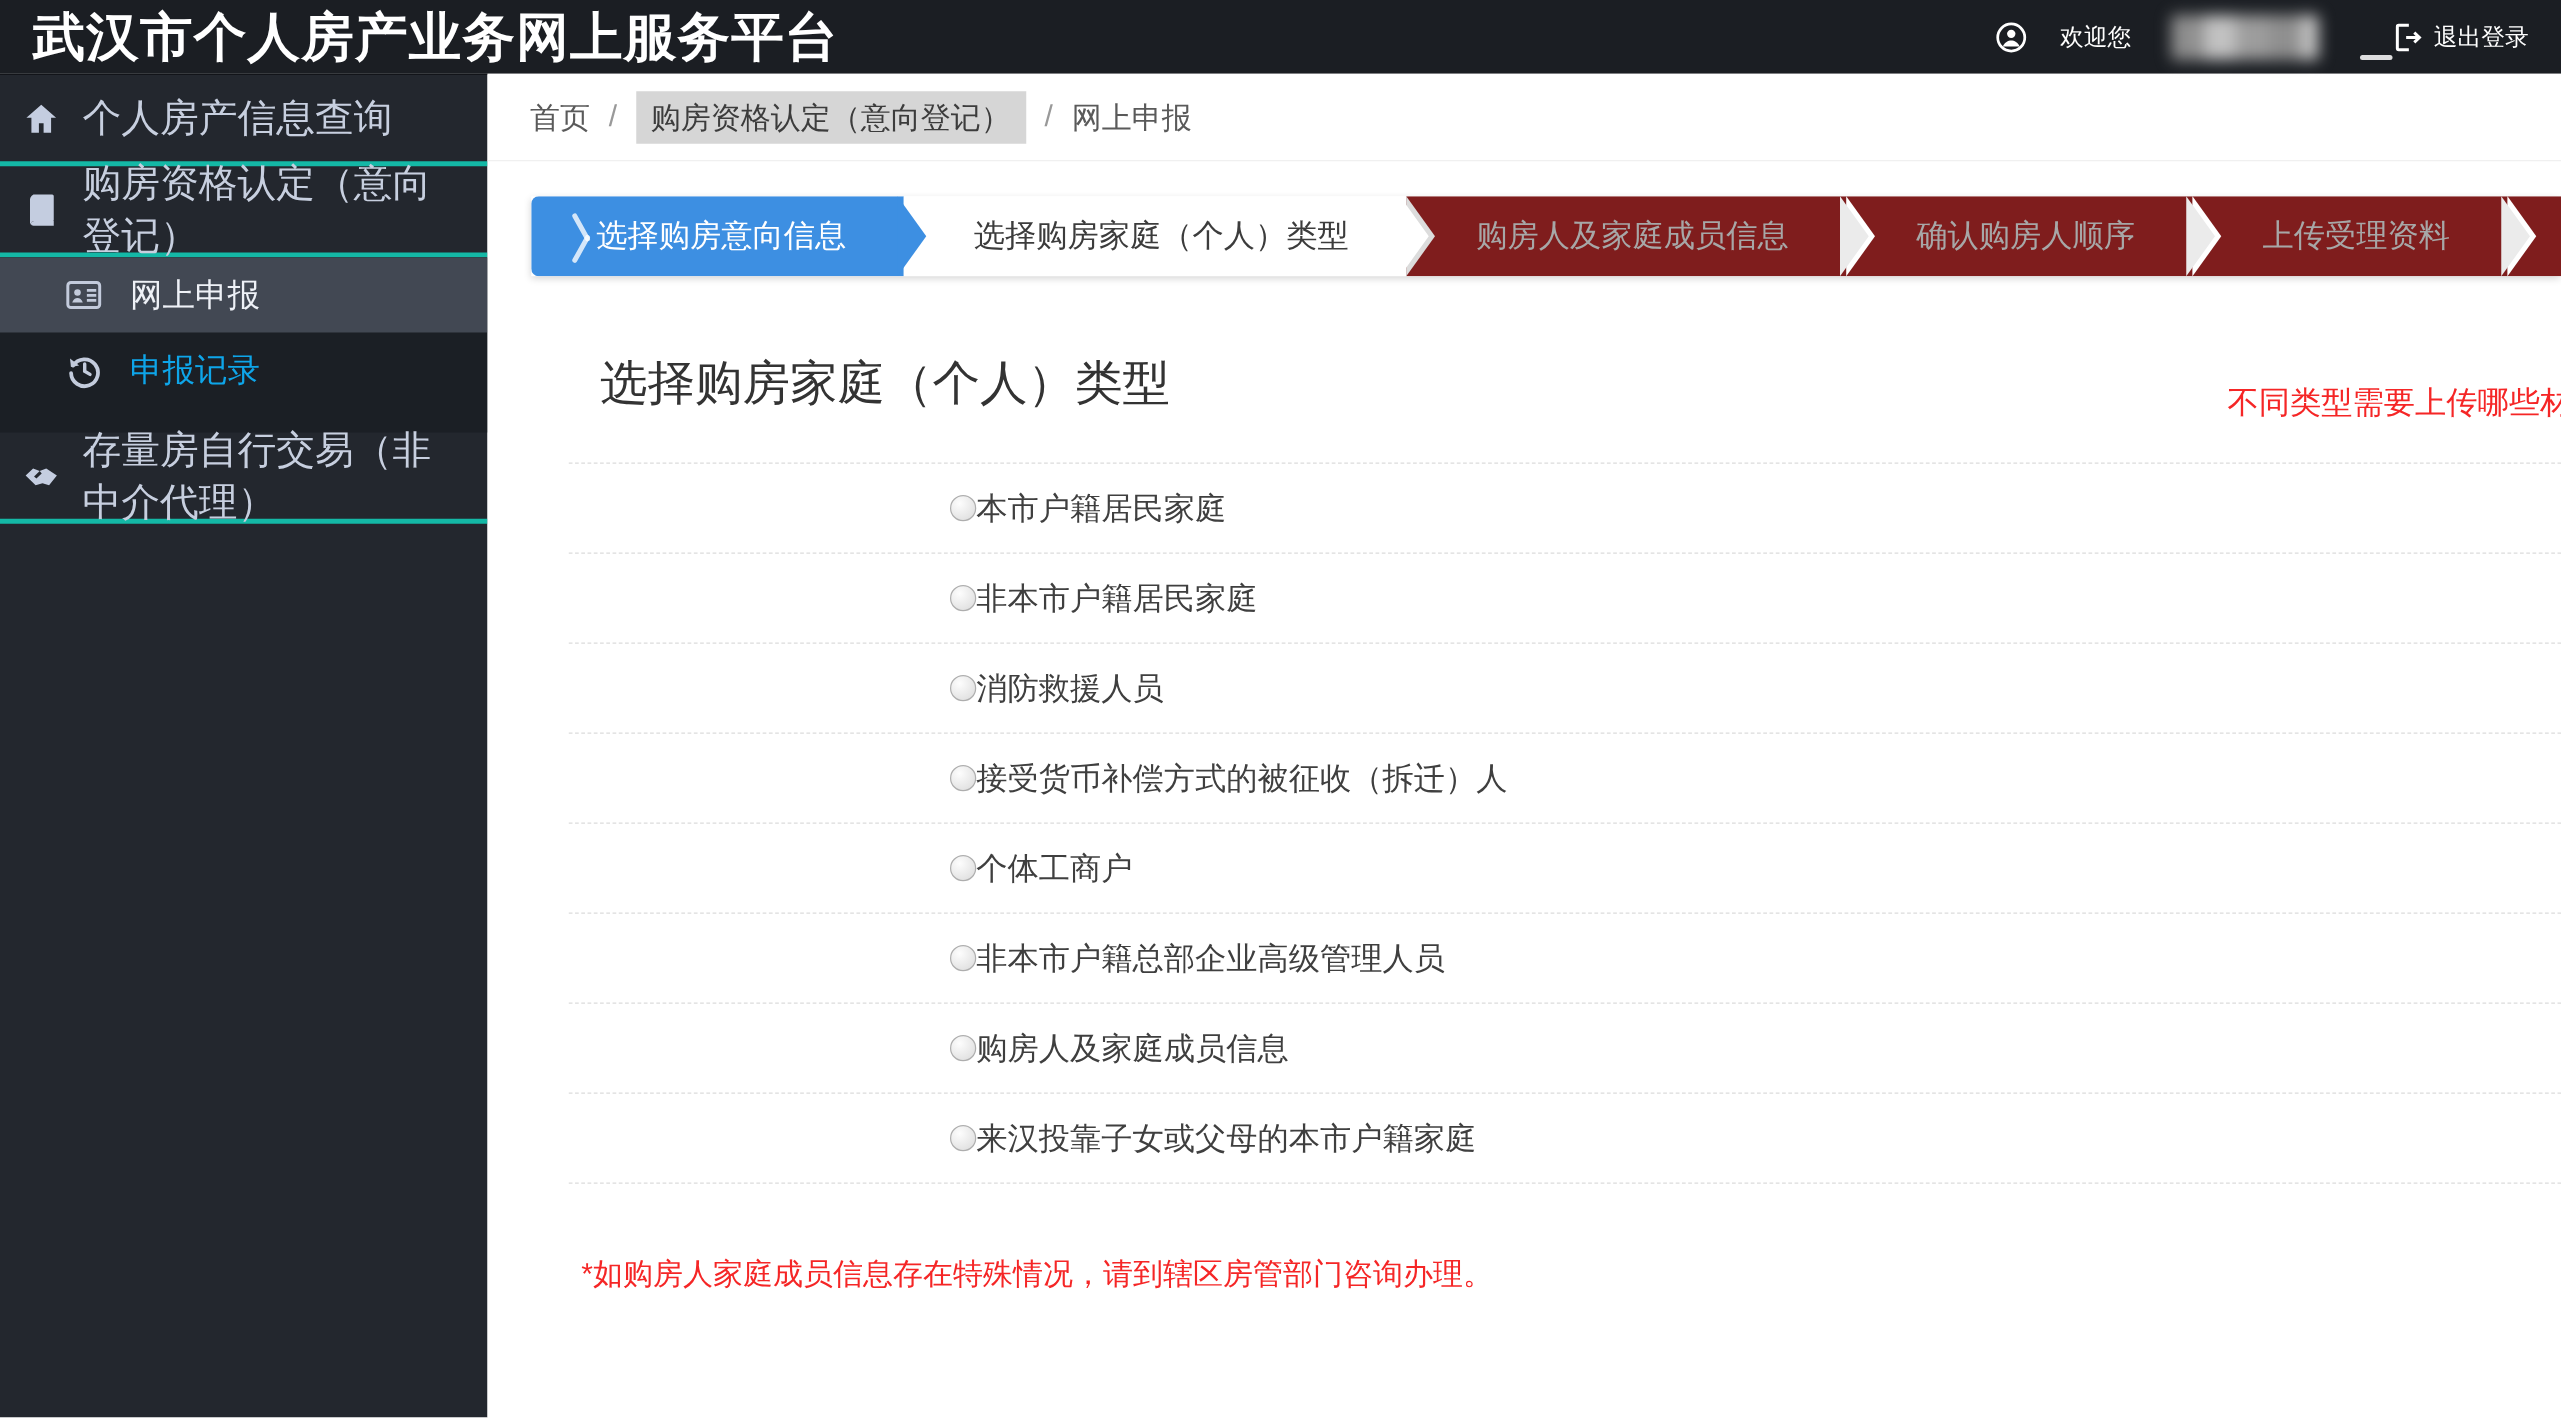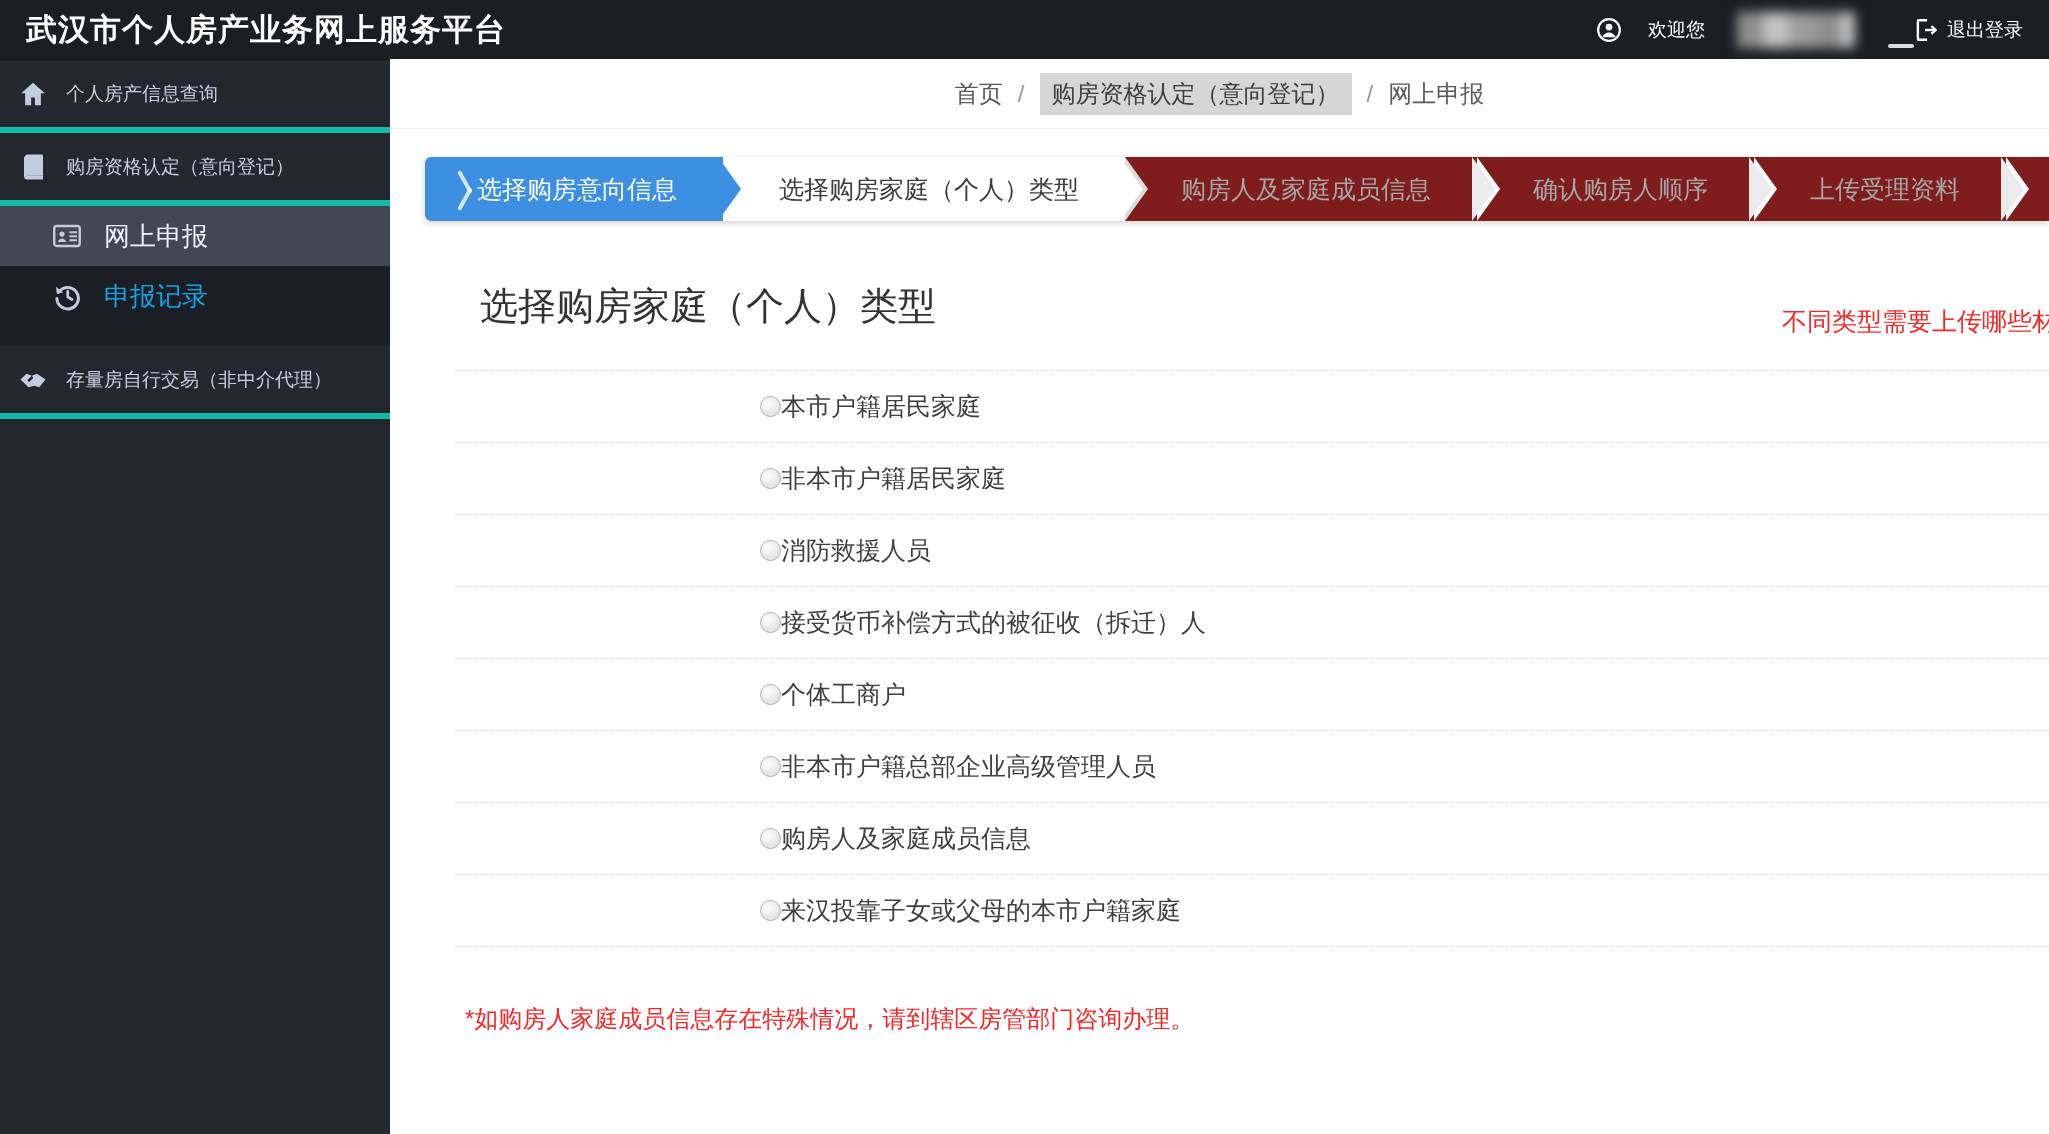--- a/index.html
+++ b/index.html
@@ -3,55 +3,55 @@
 <meta charset="utf-8">
 <style>
   * { margin:0; padding:0; box-sizing:border-box; }
   html,body { width:2049px; height:1134px; overflow:hidden; background:#fff;
               font-family:"Liberation Sans","DejaVu Sans",sans-serif; }
   .app { width:2049px; height:1134px; display:flex; flex-direction:column; }
 
   
   .header { height:59px; background:#1b1e23; display:flex; align-items:center;
             padding:0 26px; color:#fff; flex:none; }
-  .header-title { font-size:31px; font-weight:600; letter-spacing:1px; }
+  .header-title { font-size:42px; font-weight:600; letter-spacing:1px; }
   .header-right { margin-left:auto; display:flex; align-items:center; gap:26px; font-size:19px; }
   .hicon { width:26px; height:26px; display:inline-block; color:#fff; }
   .hicon svg { width:100%; height:100%; }
   .user-name-redacted { width:118px; height:36px; margin:0 6px; border-radius:3px;
       background:repeating-linear-gradient(90deg,#8f8f8f 0 26px,#c2c2c2 26px 52px,#9d9d9d 52px 78px);
       filter:blur(6px); position:relative; }
   .name-underline { width:26px; height:4px; background:rgba(255,255,255,.85);
       border-radius:2px; position:absolute; left:1888px; top:44px; }
   .logout-group { display:flex; gap:8px; margin-left:26px; cursor:pointer; }
 
   
   .body-row { flex:1; display:flex; min-height:0; }
 
   
   .sidebar { width:390px; flex:none; background:#23272e; color:#c7cfdf; border-top:1px solid #121419; }
   .side-item { height:73px; display:flex; align-items:center; padding:0 22px 0 18px;
-               font-size:19px; border-bottom:6px solid #14b8a6; cursor:pointer; }
+               font-size:31px; border-bottom:4px solid #14b8a6; cursor:pointer; }
   .side-item .sicon { width:34px; height:30px; margin-right:14px; flex:none; color:#c4cde0; }
   .side-item .sicon svg { width:30px; height:30px; }
   .caret-down { margin-left:auto; width:0; height:0; flex:none;
                 border-left:10px solid transparent; border-right:10px solid transparent;
                 border-top:11px solid #c2ccе0; border-top-color:#c2cce0; }
   .submenu { background:#1b1f25; padding-bottom:20px; }
   .sub-item { height:60px; display:flex; align-items:center; padding-left:52px;
               font-size:26px; cursor:pointer; color:#0ea5e9; }
   .sub-item .sicon { width:36px; height:30px; margin-right:16px; color:#c3cbdc; }
   .sub-item .sicon svg { width:30px; height:30px; }
   .sub-item.active { background:#424853; color:#eef1f7; }
 
   
   .main { flex:1; min-width:0; display:flex; flex-direction:column; background:#fff; overflow:hidden; }
 
   .breadcrumb-bar { height:70px; flex:none; display:flex; align-items:center;
-                    padding:0 34px; font-size:24px; color:#5a5a5a; border-bottom:1px solid #f0f0f0;justify-content:center; }
+                    padding:0 34px; font-size:24px; color:#5a5a5a; border-bottom:1px solid #f0f0f0; }
   .crumb-group { display:flex; align-items:center; }
   .crumb-sep { margin:0 15px; color:#999; }
   .crumb-group:nth-child(1) .crumb-sep { display:none; }
   .crumb { cursor:pointer; }
   .crumb.highlight { background:#d6d6d6; color:#3c3c3c; padding:5px 12px; }
 
   
   .wizard { margin:28px 0 0 35px; height:64px; flex:none; display:flex; overflow:hidden;
             background:#fff; box-shadow:0 2px 6px rgba(0,0,0,.18); position:relative; width:calc(100% - 35px); }
   .step { position:relative; flex:none; height:64px; line-height:64px; font-size:25px;

